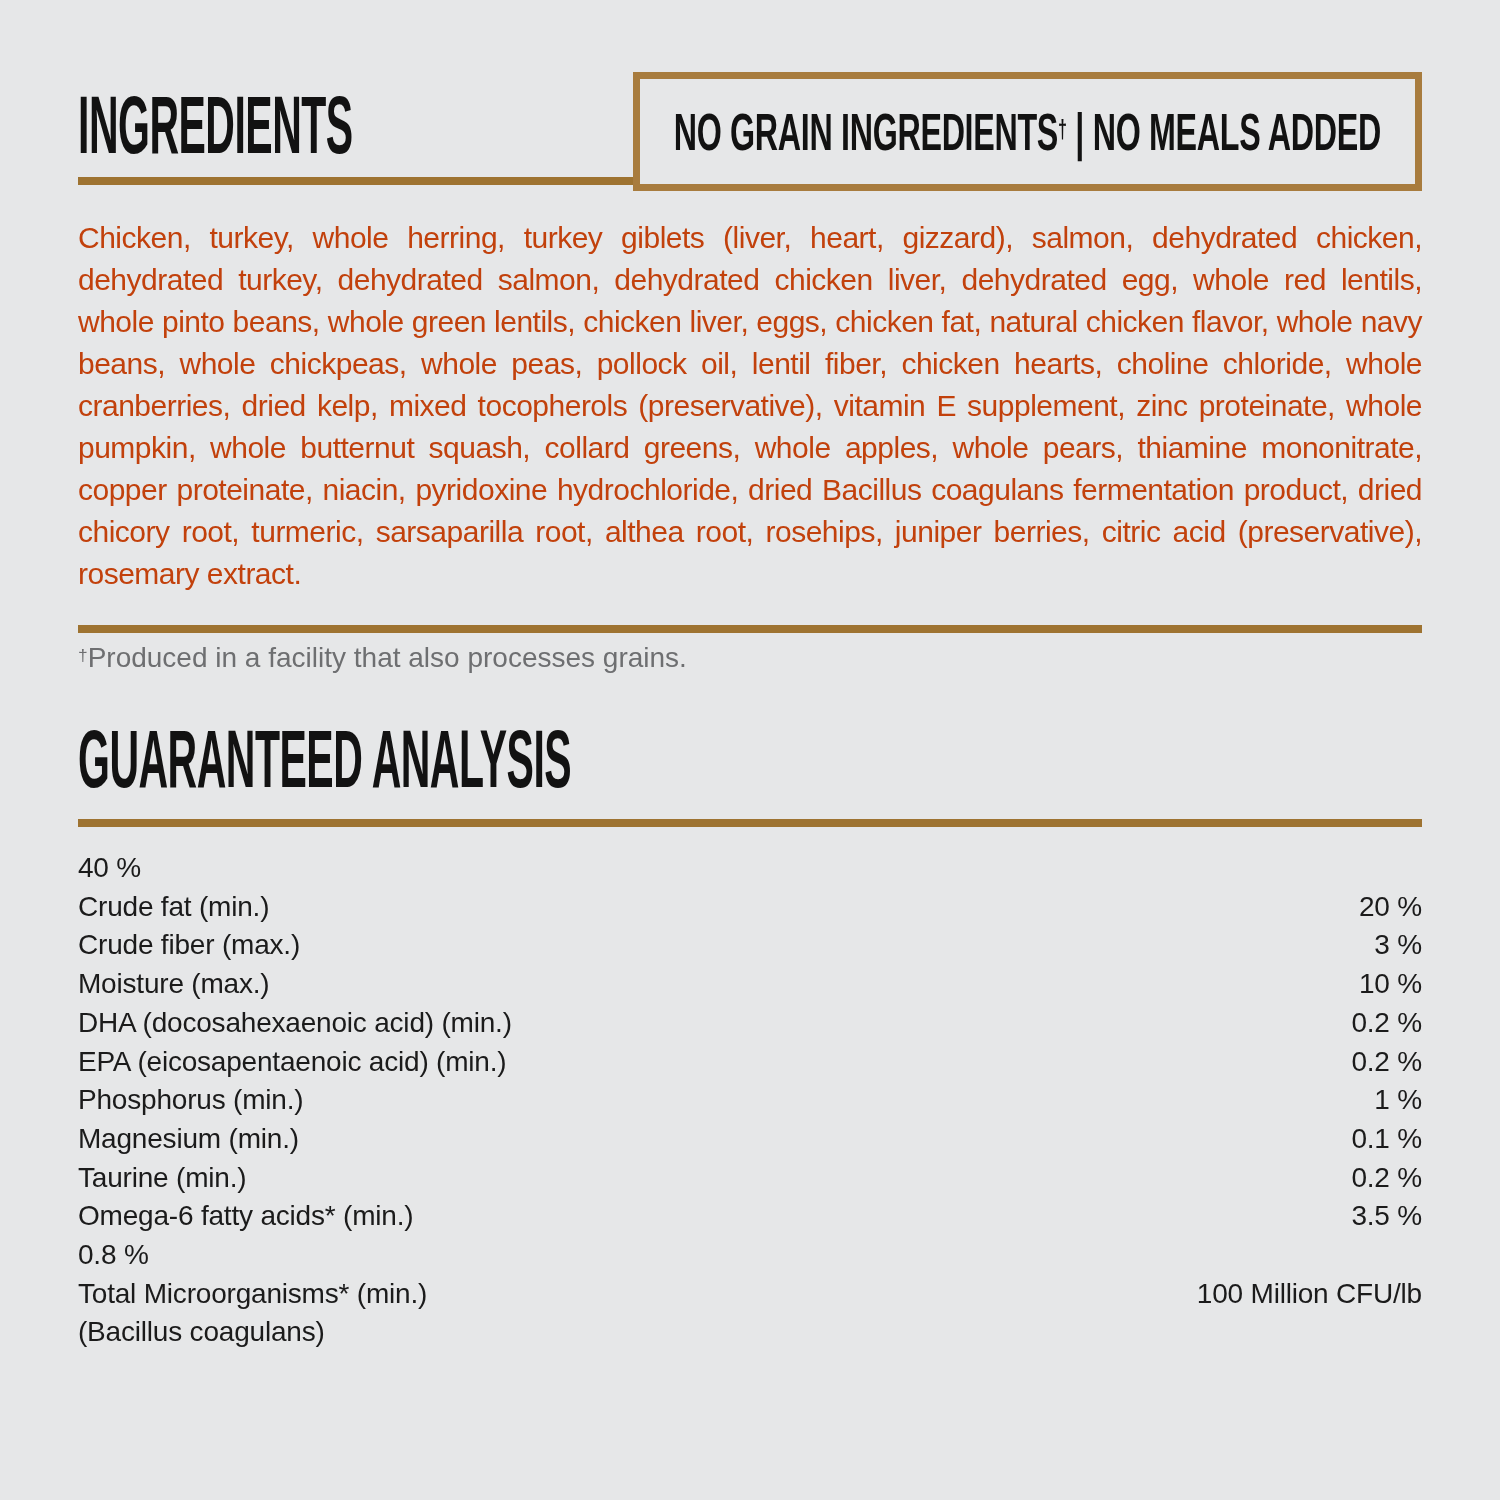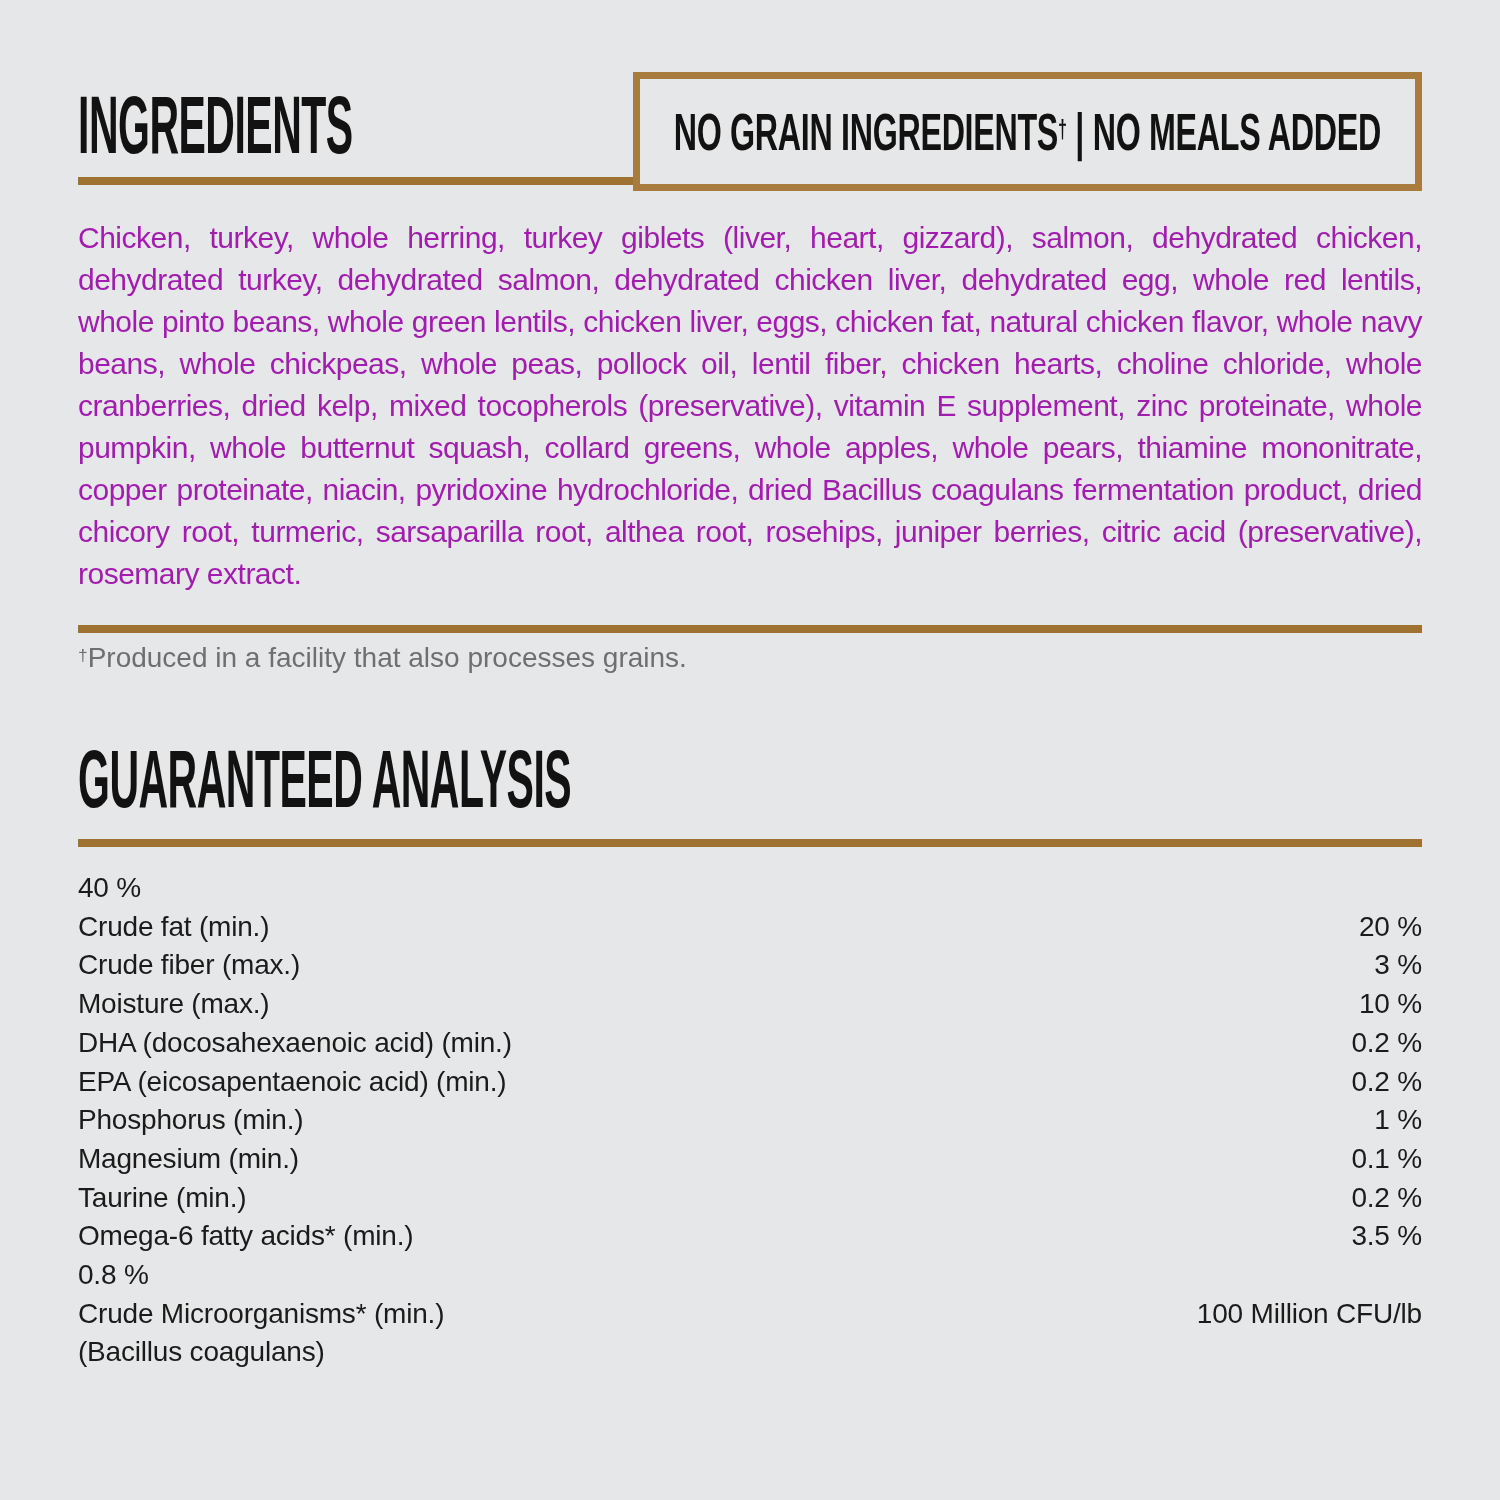--- a/index.html
+++ b/index.html
@@ -54,36 +54,36 @@
     vertical-align:baseline;
   }
   
   .ing-body{
     margin:26px 0 0 0;
     font-size:30px;
     line-height:42px;
     letter-spacing:-0.5px;
     text-align:justify;
     text-justify:inter-word;
-    color:#a21caf;
+    color:#c2410c;
   }
   
   .rule-above-footnote{margin-top:30px;}
   .footnote{
     margin:10px 0 0 0;
     font-size:28px;line-height:30px;
     color:#6E6F71;
   }
   .footnote sup{
     font-size:0.62em;
     position:relative;top:-0.35em;
     vertical-align:baseline;
   }
   
-  .ga-heading-wrap{margin-top:62px;height:82px;}
+  .ga-heading-wrap{margin-top:42px;height:82px;}
   .rule-ga{margin-top:19px;}
   .ga-table{margin-top:22px;}
   .ga-row{
     display:flex;
     justify-content:space-between;
     align-items:baseline;
     font-size:28px;
     line-height:38.7px;
     letter-spacing:-0.2px;
     color:#1B1B1B;
@@ -165,21 +165,21 @@
   <div class="ga-row">
     <span class="ga-label">Omega-6 fatty acids* (min.)</span>
     <span class="ga-value">3.5 %</span>
   </div>
 
   <div class="ga-row">
     <span class="ga-value">0.8 %</span>
   </div>
 
   <div class="ga-row">
-    <span class="ga-label">Crude Microorganisms* (min.)</span>
+    <span class="ga-label">Total Microorganisms* (min.)</span>
     <span class="ga-value">100 Million CFU/lb</span>
   </div>
 
   <div class="ga-row">
     <span class="ga-label">(Bacillus coagulans)</span>
     <span class="ga-value"></span>
   </div>
 </div>
 
 </div>

